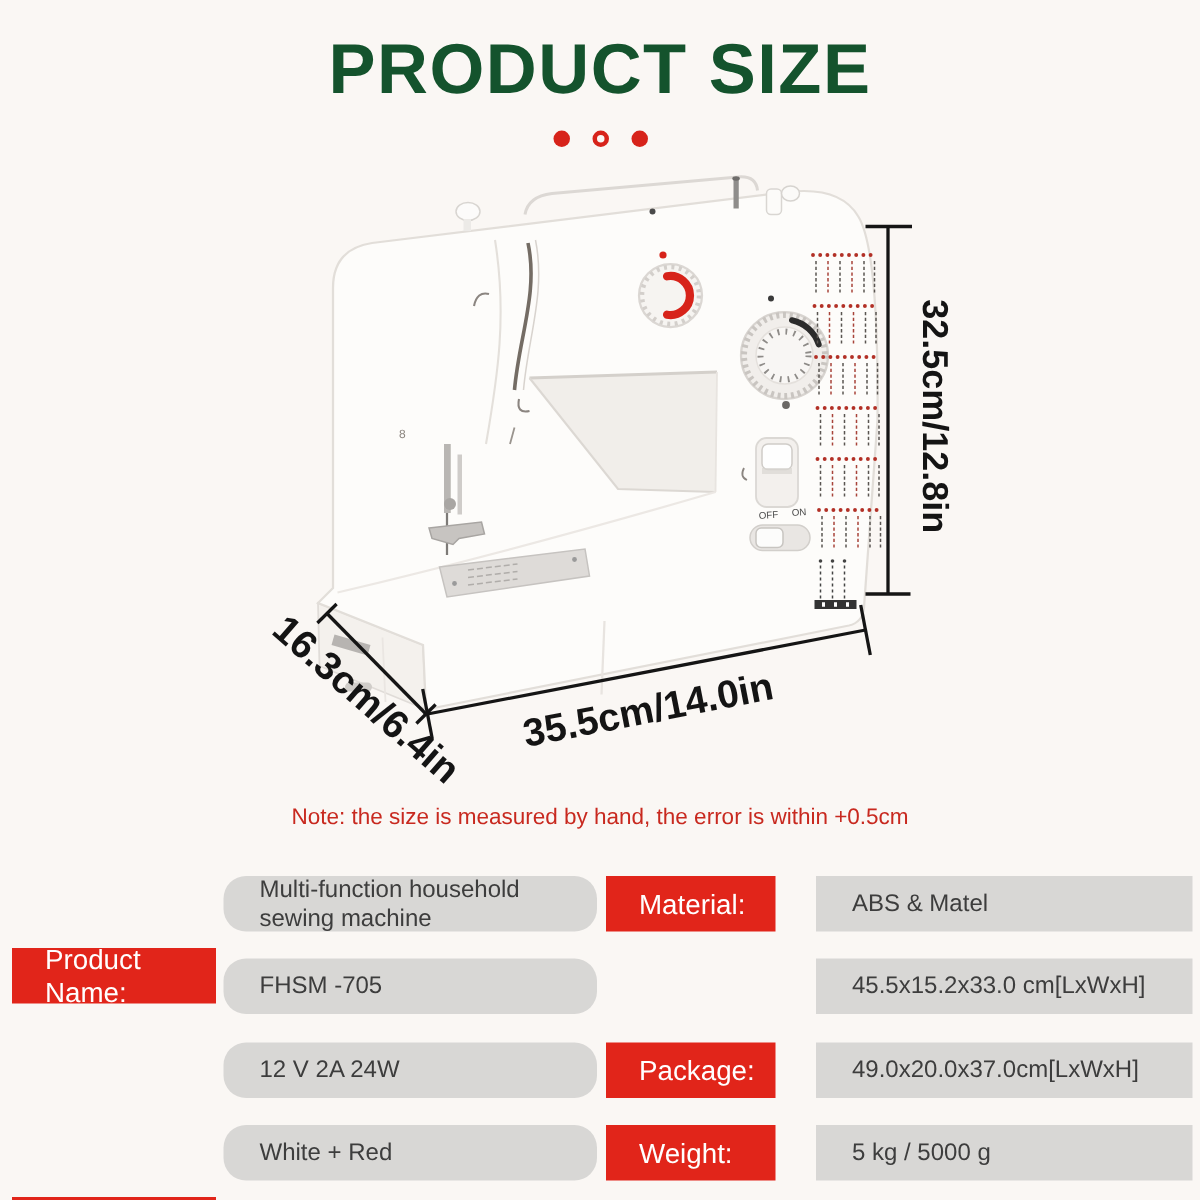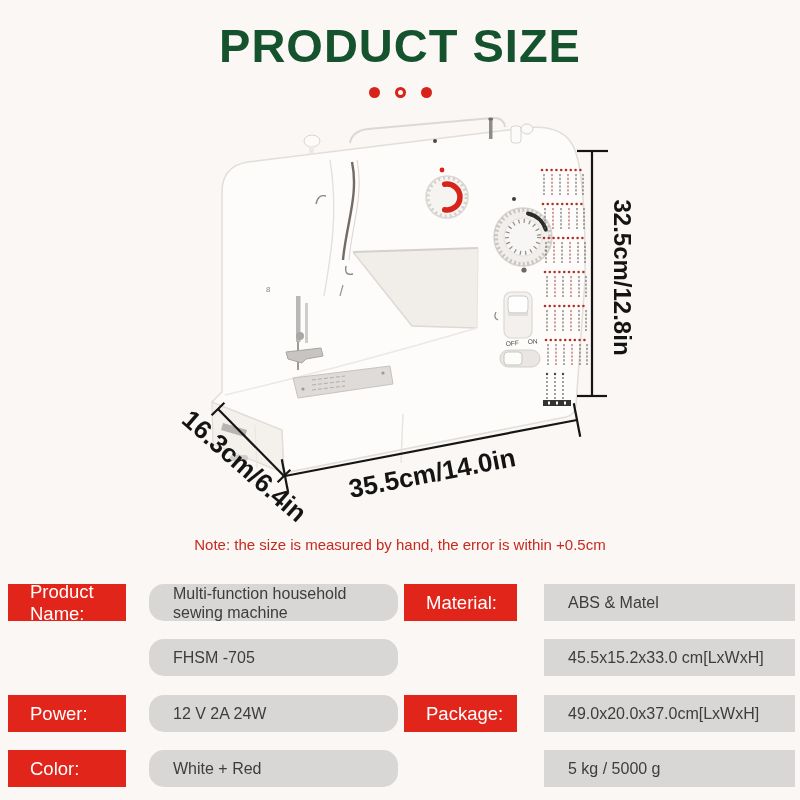--- a/index.html
+++ b/index.html
@@ -30,21 +30,21 @@
   .dim-label.depth{left:157px;top:452px;width:175px;font-size:26px;
     transform:rotate(41deg);}
   .note{
     position:absolute;top:536px;left:0;width:800px;text-align:center;
     font-size:15px;color:#c8291f;font-weight:500;
   }
   .trow{position:absolute;left:0;width:800px;height:37px;}
   .cell{position:absolute;top:0;height:37px;display:flex;align-items:center;box-sizing:border-box;}
   .cell.lab{background:#e1251a;color:#ffffff;font-size:18.5px;padding-left:22px;}
   .cell.val{background:#d8d7d5;color:#3d3d3d;font-size:16px;padding-left:24px;}
-  .cell.l-lab{left:8px;width:118px;}
+  .cell.l-lab{left:8px;width:136px;margin-top:48px;}
   .cell.l-val{left:149px;width:249px;padding-right:18px;border-radius:15px;}
   .cell.r-lab{left:404px;width:113px;}
   .cell.r-val{left:544px;width:251px;}
   .cell.val.wrap2{font-size:16px;line-height:19px;}
 </style>
 </head>
 <body>
 
 <div class="title">PRODUCT SIZE</div>
 
@@ -222,23 +222,23 @@
     <div class="cell lab l-lab">Product Name:</div>
     <div class="cell val l-val wrap2">Multi-function household sewing machine</div>
     <div class="cell lab r-lab">Material:</div>
     <div class="cell val r-val">ABS &amp; Matel</div>
   </div>
   <div class="trow" style="top:639px">
     <div class="cell val l-val">FHSM -705</div>
     <div class="cell val r-val">45.5x15.2x33.0 cm[LxWxH]</div>
   </div>
   <div class="trow" style="top:695px">
-    <div class="cell lab l-lab">Power:</div>
     <div class="cell val l-val">12 V 2A 24W</div>
     <div class="cell lab r-lab">Package:</div>
     <div class="cell val r-val">49.0x20.0x37.0cm[LxWxH]</div>
   </div>
   <div class="trow" style="top:750px">
     <div class="cell lab l-lab">Color:</div>
     <div class="cell val l-val">White + Red</div>
+    <div class="cell lab r-lab">Weight:</div>
     <div class="cell val r-val">5 kg / 5000 g</div>
   </div>
 </div>
 
 </body></html>

